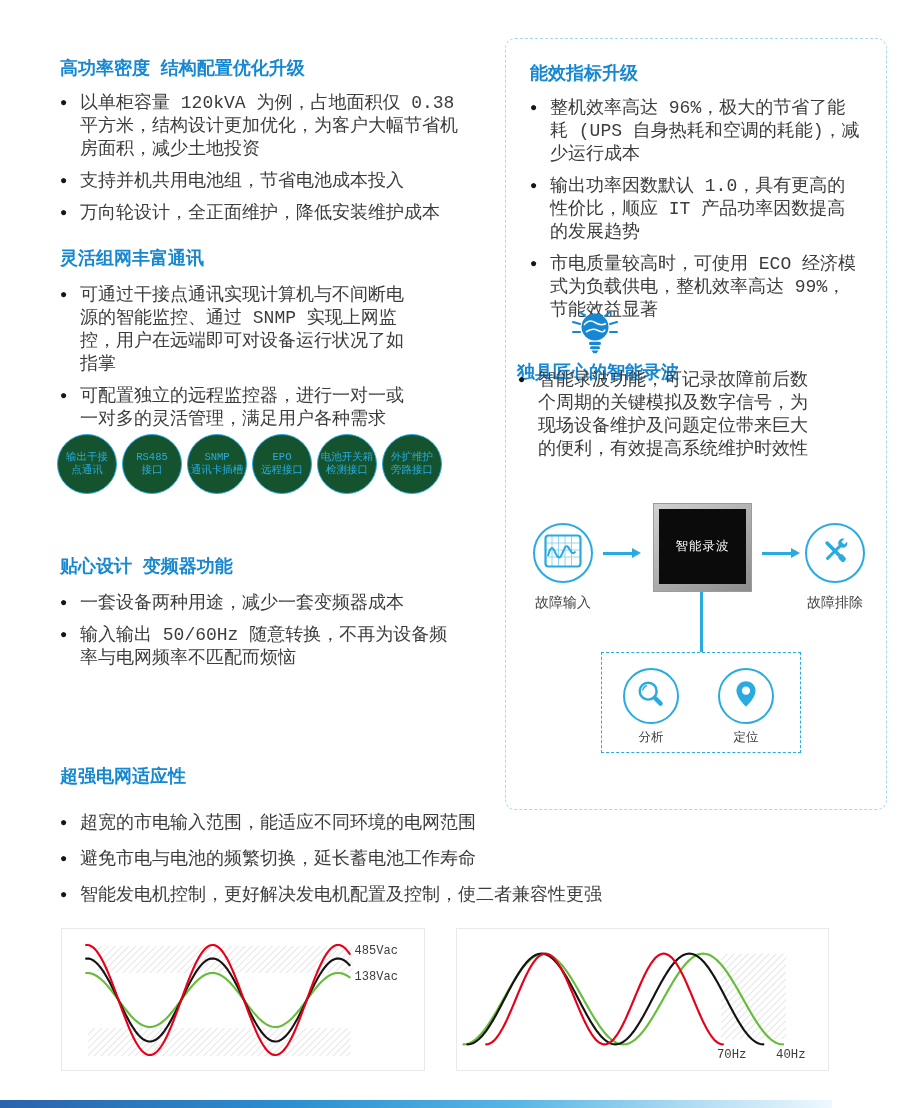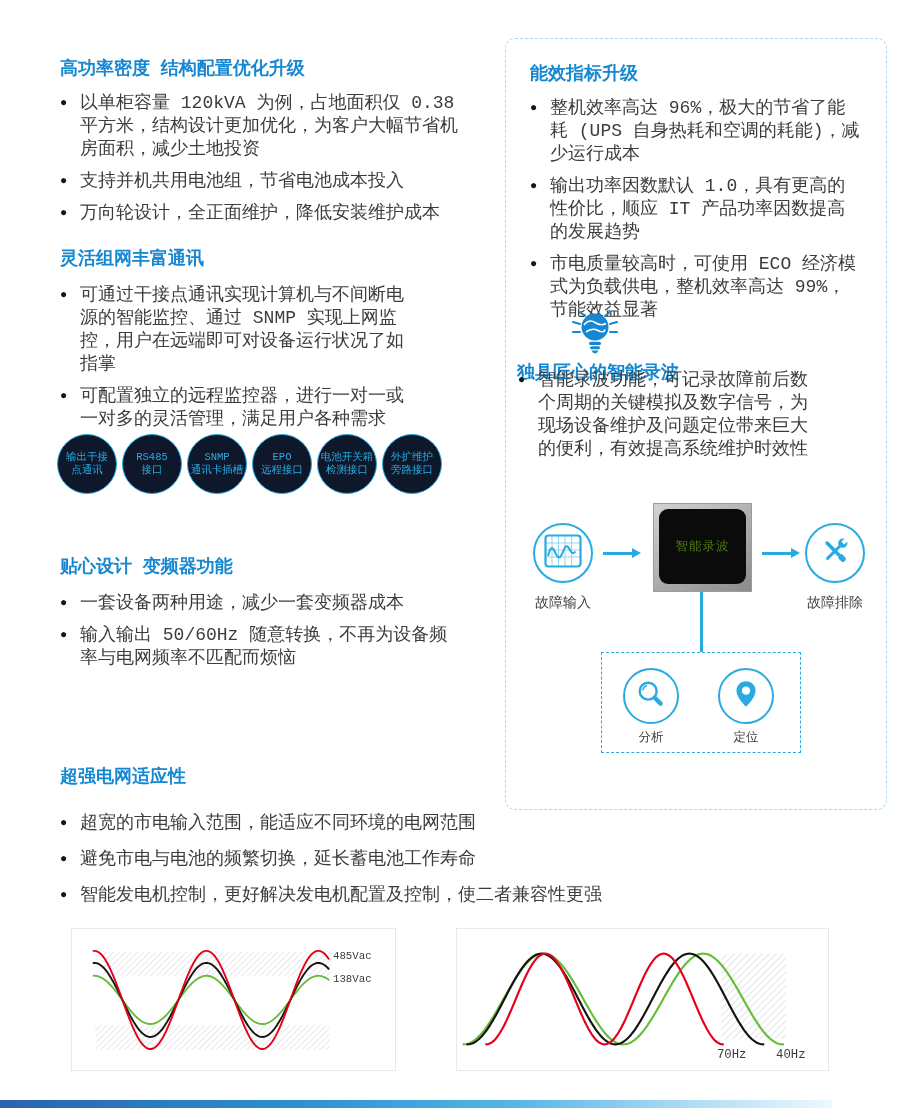--- a/index.html
+++ b/index.html
@@ -8,21 +8,21 @@
 
   .sec-title{position:absolute;margin:0;font-size:18px;font-weight:bold;color:#1687d1;white-space:nowrap;}
   .bullets{position:absolute;margin:0;padding:0;list-style:none;font-size:18px;line-height:23px;color:#3c3c3c;}
   .bullets li{position:relative;padding-left:20px;margin-bottom:9px;}
   .bullets.sp14 li{margin-bottom:13px;}
   .bullets li::before{content:"●";position:absolute;left:0;top:0;font-size:12px;color:#161616;}
 
   .badges{position:absolute;left:57px;top:434px;display:flex;gap:5px;}
   .badge{width:60px;height:60px;box-sizing:border-box;border:1.5px solid #29abe2;border-radius:50%;
          display:flex;flex-direction:column;align-items:center;justify-content:center;
-         color:#29abe2;font-size:10.5px;line-height:13px;text-align:center;background:#0f172a;}
+         color:#29abe2;font-size:10.5px;line-height:13px;text-align:center;background:#14532d;}
 
   .panel{position:absolute;left:473px;top:38px;width:382px;height:772px;box-sizing:border-box;
          border:1px dashed #a6d7f3;border-radius:10px;margin-left:32px;}
   .panel .sec-title{font-size:18px;}
 
   .bulb-row{position:absolute;left:5px;top:268px;display:flex;align-items:center;flex-direction:column;}
   .bulb-row .sec-title{position:static;margin-left:6px;}
 
   .d-circle{position:absolute;width:60px;height:60px;box-sizing:border-box;border:2px solid #29abe2;border-radius:50%;
             background:#fff;display:flex;align-items:center;justify-content:center;}
@@ -30,21 +30,21 @@
             background:#fff;display:flex;align-items:center;justify-content:center;}
   .d-label{position:absolute;width:90px;text-align:center;font-size:14px;color:#3c3c3c;}
 
   .arrow{position:absolute;width:29px;height:2.5px;background:#29abe2;}
   .arrow::after{content:"";position:absolute;right:-9px;top:50%;transform:translateY(-50%);
                 border-left:9px solid #29abe2;border-top:5.5px solid transparent;border-bottom:5.5px solid transparent;}
 
   .monitor{position:absolute;left:147px;top:464px;width:99px;height:89px;box-sizing:border-box;
            background:linear-gradient(145deg,#d2d2d2,#8b8b8b);border:1px solid #9b9b9b;}
   .monitor .screen{position:absolute;left:5px;top:5px;right:5px;bottom:7px;background:#0b0b0b;
-                   display:flex;align-items:center;justify-content:center;color:#4d7c0f;font-size:12.5px;letter-spacing:1px;border-radius:9px;}
+                   display:flex;align-items:center;justify-content:center;color:#ffffff;font-size:12.5px;letter-spacing:1px;}
 
   .connector{position:absolute;left:194px;top:553px;width:2.5px;height:60px;background:#29abe2;}
   .subbox{position:absolute;left:95px;top:613px;width:200px;height:101px;box-sizing:border-box;
           border:1.5px dashed #29abe2;}
 
   .chartbox{position:absolute;top:928px;height:143px;box-sizing:border-box;border:1px solid #e9e9e9;background:#fff;}
   .chartbox svg{display:block;font-family:inherit;}
 
   .footer-bar{position:absolute;left:0;top:1100px;width:832px;height:8px;
               background:linear-gradient(90deg,#2b63ad 0%,#2b8fd0 35%,#57b6e6 62%,#b3ddf4 84%,#eef8fe 100%);}
@@ -208,21 +208,21 @@
         <svg width="30" height="30" viewBox="0 0 32 32">
           <path d="M16 2.5 C10.3 2.5 5.8 7 5.8 12.6 C5.8 20.4 16 29.5 16 29.5 C16 29.5 26.2 20.4 26.2 12.6 C26.2 7 21.7 2.5 16 2.5 Z" fill="#29abe2"></path>
           <circle cx="16" cy="12.4" r="4.4" fill="#ffffff"></circle>
         </svg>
       </span>
     </div>
     <div class="d-label" style="left:195px;top:690px;font-size:12.5px;">定位</div>
 
   </div>
 
-  <div class="chartbox" style="left:71px;width:325px;">
+  <div class="chartbox" style="left:61px;width:364px;">
       <svg viewBox="0 0 375 143" width="100%" height="100%">
         <defs>
           <pattern id="hatch0" patternUnits="userSpaceOnUse" width="5" height="5" patternTransform="rotate(45)">
             <line x1="0" y1="0" x2="0" y2="5" stroke="#cccccc" stroke-width="1"></line>
           </pattern>
         </defs>
         <rect x="36" y="16" width="265" height="28" fill="url(#hatch0)"></rect>
         <rect x="27" y="101" width="272" height="29" fill="url(#hatch0)"></rect>
         <path d="M25.0 44.0 L26.5 44.0 L28.0 44.1 L29.5 44.4 L31.0 44.8 L32.5 45.4 L34.0 46.1 L35.5 46.9 L37.0 47.9 L38.5 49.0 L40.0 50.2 L41.5 51.5 L43.0 52.9 L44.5 54.5 L46.0 56.1 L47.5 57.8 L49.0 59.6 L50.5 61.4 L52.0 63.3 L53.5 65.3 L55.0 67.3 L56.5 69.3 L58.0 71.3 L59.5 73.4 L61.0 75.4 L62.5 77.4 L64.0 79.4 L65.5 81.3 L67.0 83.2 L68.5 85.0 L70.0 86.8 L71.5 88.5 L73.0 90.1 L74.5 91.6 L76.0 93.0 L77.5 94.2 L79.0 95.4 L80.5 96.5 L82.0 97.4 L83.5 98.2 L85.0 98.8 L86.5 99.3 L88.0 99.7 L89.5 99.9 L91.0 100.0 L92.5 99.9 L94.0 99.7 L95.5 99.3 L97.0 98.8 L98.5 98.2 L100.0 97.4 L101.5 96.5 L103.0 95.4 L104.5 94.2 L106.0 93.0 L107.5 91.6 L109.0 90.1 L110.5 88.5 L112.0 86.8 L113.5 85.0 L115.0 83.2 L116.5 81.3 L118.0 79.4 L119.5 77.4 L121.0 75.4 L122.5 73.4 L124.0 71.3 L125.5 69.3 L127.0 67.3 L128.5 65.3 L130.0 63.3 L131.5 61.4 L133.0 59.6 L134.5 57.8 L136.0 56.1 L137.5 54.5 L139.0 52.9 L140.5 51.5 L142.0 50.2 L143.5 49.0 L145.0 47.9 L146.5 46.9 L148.0 46.1 L149.5 45.4 L151.0 44.8 L152.5 44.4 L154.0 44.1 L155.5 44.0 L157.0 44.0 L158.5 44.2 L160.0 44.5 L161.5 45.0 L163.0 45.6 L164.5 46.3 L166.0 47.2 L167.5 48.2 L169.0 49.3 L170.5 50.6 L172.0 52.0 L173.5 53.4 L175.0 55.0 L176.5 56.7 L178.0 58.4 L179.5 60.2 L181.0 62.1 L182.5 64.0 L184.0 66.0 L185.5 68.0 L187.0 70.0 L188.5 72.0 L190.0 74.0 L191.5 76.0 L193.0 78.0 L194.5 80.0 L196.0 81.9 L197.5 83.8 L199.0 85.6 L200.5 87.3 L202.0 89.0 L203.5 90.6 L205.0 92.0 L206.5 93.4 L208.0 94.7 L209.5 95.8 L211.0 96.8 L212.5 97.7 L214.0 98.4 L215.5 99.0 L217.0 99.5 L218.5 99.8 L220.0 100.0 L221.5 100.0 L223.0 99.9 L224.5 99.6 L226.0 99.2 L227.5 98.6 L229.0 97.9 L230.5 97.1 L232.0 96.1 L233.5 95.0 L235.0 93.8 L236.5 92.5 L238.0 91.1 L239.5 89.5 L241.0 87.9 L242.5 86.2 L244.0 84.4 L245.5 82.6 L247.0 80.7 L248.5 78.7 L250.0 76.7 L251.5 74.7 L253.0 72.7 L254.5 70.6 L256.0 68.6 L257.5 66.6 L259.0 64.6 L260.5 62.7 L262.0 60.8 L263.5 59.0 L265.0 57.2 L266.5 55.5 L268.0 53.9 L269.5 52.4 L271.0 51.0 L272.5 49.8 L274.0 48.6 L275.5 47.5 L277.0 46.6 L278.5 45.8 L280.0 45.2 L281.5 44.7 L283.0 44.3 L284.5 44.1 L286.0 44.0 L287.5 44.1 L289.0 44.3 L290.5 44.7 L292.0 45.2 L293.5 45.8 L295.0 46.6 L296.5 47.5 L298.0 48.6 " fill="none" stroke="#67bd3b" stroke-width="2.2" stroke-linecap="round"></path>
         <path d="M25.0 29.1 L26.5 29.0 L28.0 29.2 L29.5 29.6 L31.0 30.2 L32.5 31.1 L34.0 32.2 L35.5 33.5 L37.0 34.9 L38.5 36.6 L40.0 38.5 L41.5 40.5 L43.0 42.7 L44.5 45.1 L46.0 47.6 L47.5 50.2 L49.0 52.9 L50.5 55.8 L52.0 58.7 L53.5 61.7 L55.0 64.8 L56.5 67.8 L58.0 71.0 L59.5 74.1 L61.0 77.2 L62.5 80.3 L64.0 83.3 L65.5 86.3 L67.0 89.2 L68.5 92.0 L70.0 94.7 L71.5 97.3 L73.0 99.7 L74.5 102.0 L76.0 104.2 L77.5 106.2 L79.0 108.0 L80.5 109.6 L82.0 111.0 L83.5 112.2 L85.0 113.2 L86.5 114.0 L88.0 114.5 L89.5 114.9 L91.0 115.0 L92.5 114.9 L94.0 114.5 L95.5 114.0 L97.0 113.2 L98.5 112.2 L100.0 111.0 L101.5 109.6 L103.0 108.0 L104.5 106.2 L106.0 104.2 L107.5 102.0 L109.0 99.7 L110.5 97.3 L112.0 94.7 L113.5 92.0 L115.0 89.2 L116.5 86.3 L118.0 83.3 L119.5 80.3 L121.0 77.2 L122.5 74.1 L124.0 71.0 L125.5 67.8 L127.0 64.8 L128.5 61.7 L130.0 58.7 L131.5 55.8 L133.0 52.9 L134.5 50.2 L136.0 47.6 L137.5 45.1 L139.0 42.7 L140.5 40.5 L142.0 38.5 L143.5 36.6 L145.0 34.9 L146.5 33.5 L148.0 32.2 L149.5 31.1 L151.0 30.2 L152.5 29.6 L154.0 29.2 L155.5 29.0 L157.0 29.1 L158.5 29.3 L160.0 29.8 L161.5 30.5 L163.0 31.4 L164.5 32.6 L166.0 33.9 L167.5 35.5 L169.0 37.2 L170.5 39.1 L172.0 41.2 L173.5 43.5 L175.0 45.9 L176.5 48.4 L178.0 51.1 L179.5 53.9 L181.0 56.8 L182.5 59.7 L184.0 62.7 L185.5 65.8 L187.0 68.9 L188.5 72.0 L190.0 75.1 L191.5 78.2 L193.0 81.3 L194.5 84.3 L196.0 87.2 L197.5 90.1 L199.0 92.9 L200.5 95.6 L202.0 98.1 L203.5 100.5 L205.0 102.8 L206.5 104.9 L208.0 106.8 L209.5 108.5 L211.0 110.1 L212.5 111.4 L214.0 112.6 L215.5 113.5 L217.0 114.2 L218.5 114.7 L220.0 114.9 L221.5 115.0 L223.0 114.8 L224.5 114.4 L226.0 113.8 L227.5 112.9 L229.0 111.8 L230.5 110.5 L232.0 109.1 L233.5 107.4 L235.0 105.5 L236.5 103.5 L238.0 101.3 L239.5 98.9 L241.0 96.4 L242.5 93.8 L244.0 91.1 L245.5 88.2 L247.0 85.3 L248.5 82.3 L250.0 79.2 L251.5 76.2 L253.0 73.0 L254.5 69.9 L256.0 66.8 L257.5 63.7 L259.0 60.7 L260.5 57.7 L262.0 54.8 L263.5 52.0 L265.0 49.3 L266.5 46.7 L268.0 44.3 L269.5 42.0 L271.0 39.8 L272.5 37.8 L274.0 36.0 L275.5 34.4 L277.0 33.0 L278.5 31.8 L280.0 30.8 L281.5 30.0 L283.0 29.5 L284.5 29.1 L286.0 29.0 L287.5 29.1 L289.0 29.5 L290.5 30.0 L292.0 30.8 L293.5 31.8 L295.0 33.0 L296.5 34.4 L298.0 36.0 " fill="none" stroke="#141414" stroke-width="2.2" stroke-linecap="round"></path>

